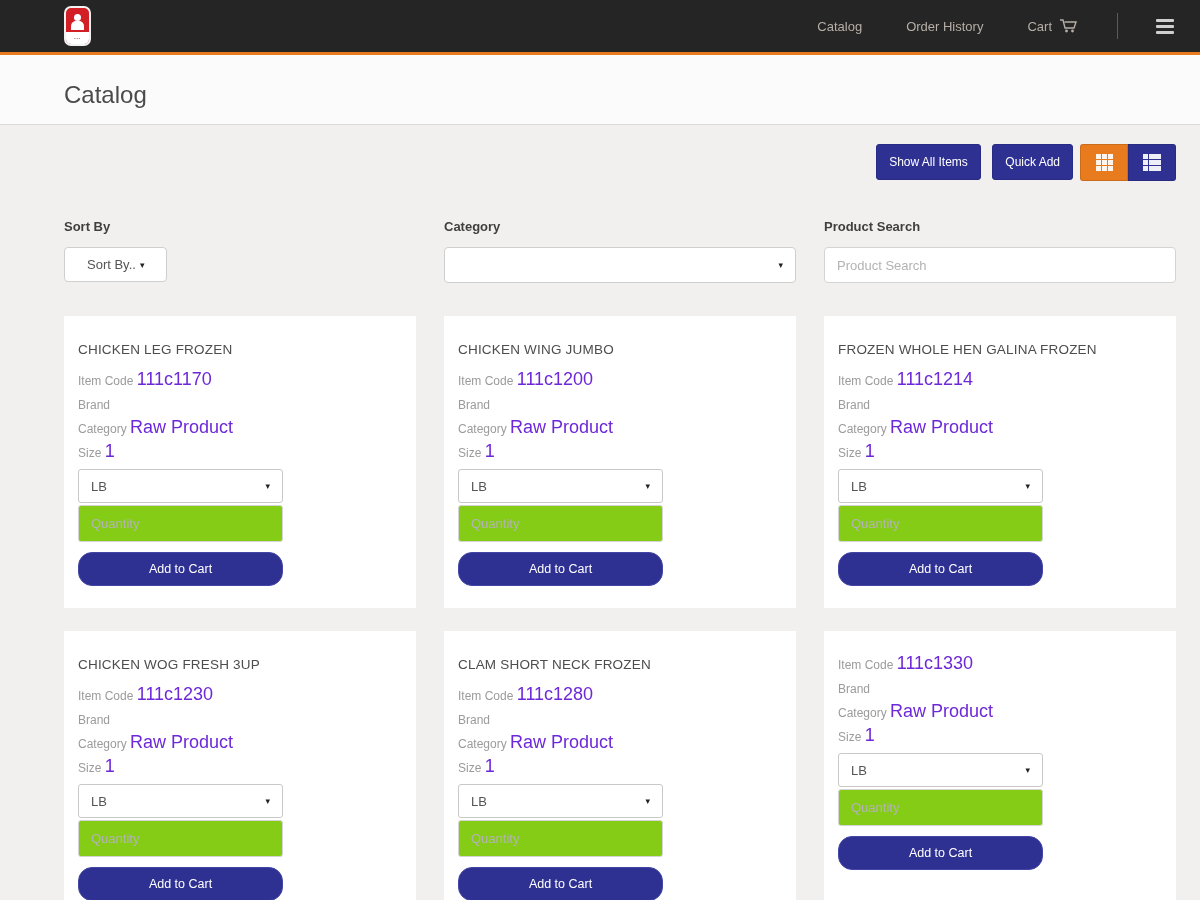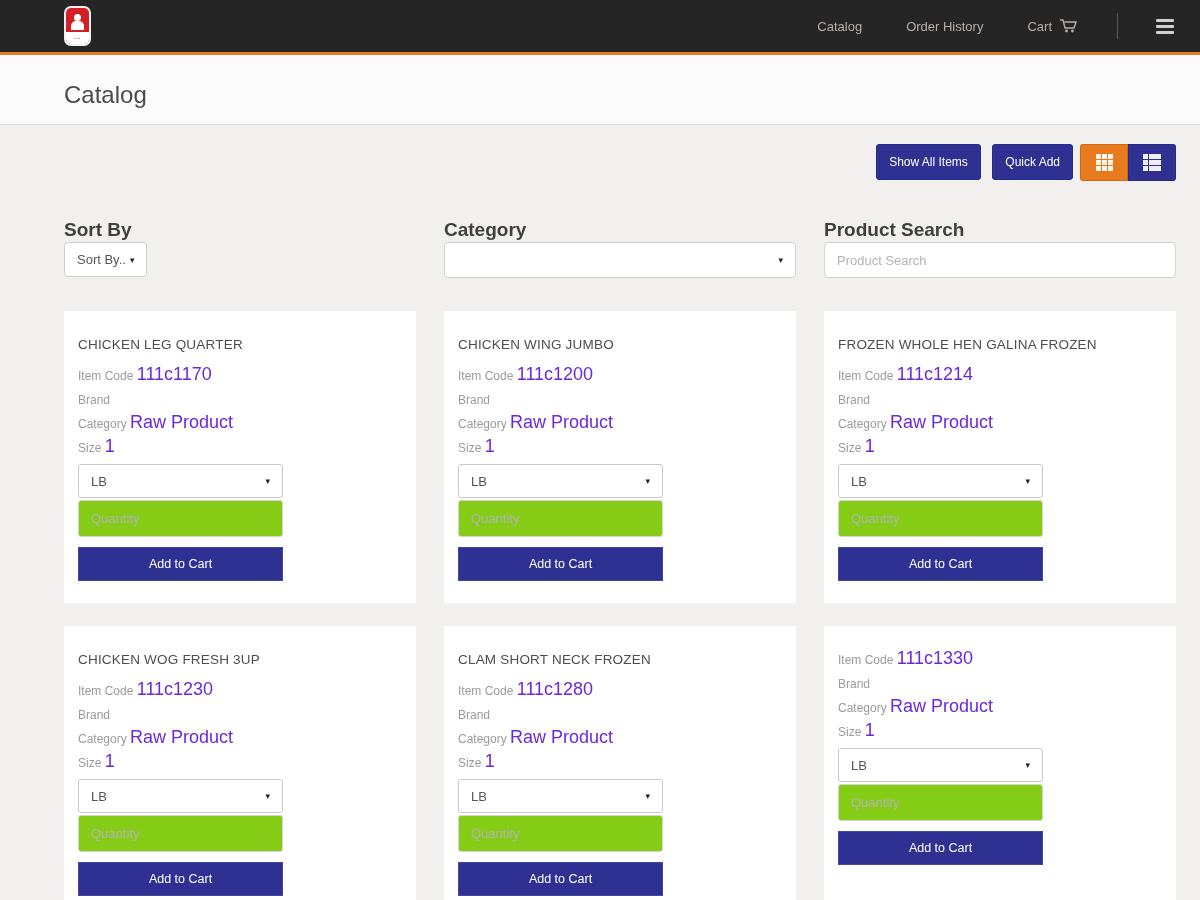--- a/index.html
+++ b/index.html
@@ -84,27 +84,27 @@
   .view-btn.list-inactive { background: #2e3192; border-radius: 0 3px 3px 0; }
   .icon-grid { display: grid; grid-template-columns: repeat(3, 5px); grid-template-rows: repeat(3, 5px); gap: 1px; }
   .icon-grid i { background: #ffffff; opacity: 0.92; }
   .icon-thlist { display: grid; grid-template-columns: 5px 12px; grid-template-rows: repeat(3, 5px); gap: 1px; }
   .icon-thlist i { background: #ffffff; opacity: 0.92; }
 
   
   .filters { display: flex; margin-top: 38px; }
   .filter-col { width: 352px; margin-right: 28px; }
   .filter-col:last-child { margin-right: 0; }
-  .filter-label { font-size: 19px; font-weight: bold; color: #3f3f3f; margin-bottom: 1px; }
+  .filter-label { font-size: 13px; font-weight: bold; color: #3f3f3f; margin-bottom: 13px; }
   .dropdown-btn {
     background: #fff;
     border: 1px solid #cfcfcf;
     border-radius: 4px;
     height: 35px;
-    padding: 0 12px;
+    padding: 0 22px;
     font-size: 13px;
     color: #555;
     display: inline-flex;
     align-items: center;
     cursor: pointer;
   }
   .dropdown-btn .caret { margin-left: 4px; font-size: 9px; color: #222; }
   .select-box {
     background: #fff;
     border: 1px solid #cfcfcf;
@@ -178,21 +178,21 @@
     margin-top: 2px;
     font-family: "Liberation Sans", sans-serif;
   }
   .qty-input::placeholder { color: #b3b3b3; }
   .add-btn {
     margin-top: 10px;
     width: 100%;
     height: 34px;
     background: #2e3192;
     border: 1px solid #4346a5;
-    border-radius: 0;
+    border-radius: 14px;
     color: #fff;
     font-size: 12.5px;
     font-family: "Liberation Sans", sans-serif;
     cursor: pointer;
   }
 </style>
 </head>
 <body>
 
 <div class="navbar">
@@ -280,21 +280,21 @@
       </div>
     </div>
     <div class="filter-col">
       <div class="filter-label">Product Search</div>
       <input class="text-input" type="text" placeholder="Product Search" style="">
     </div>
   </div>
 
   <div class="product-grid" id="product-grid">
   <div class="card">
-    <div class="card-title">CHICKEN LEG QUARTER</div>
+    <div class="card-title">CHICKEN LEG FROZEN</div>
     <div class="meta-row">
       <span class="meta-label">Item Code</span>
       <span class="meta-value">111c1170</span>
     </div>
     <div class="meta-row">
       <span class="meta-label">Brand</span>
       <span class="meta-value"></span>
     </div>
     <div class="meta-row">
       <span class="meta-label">Category</span>

